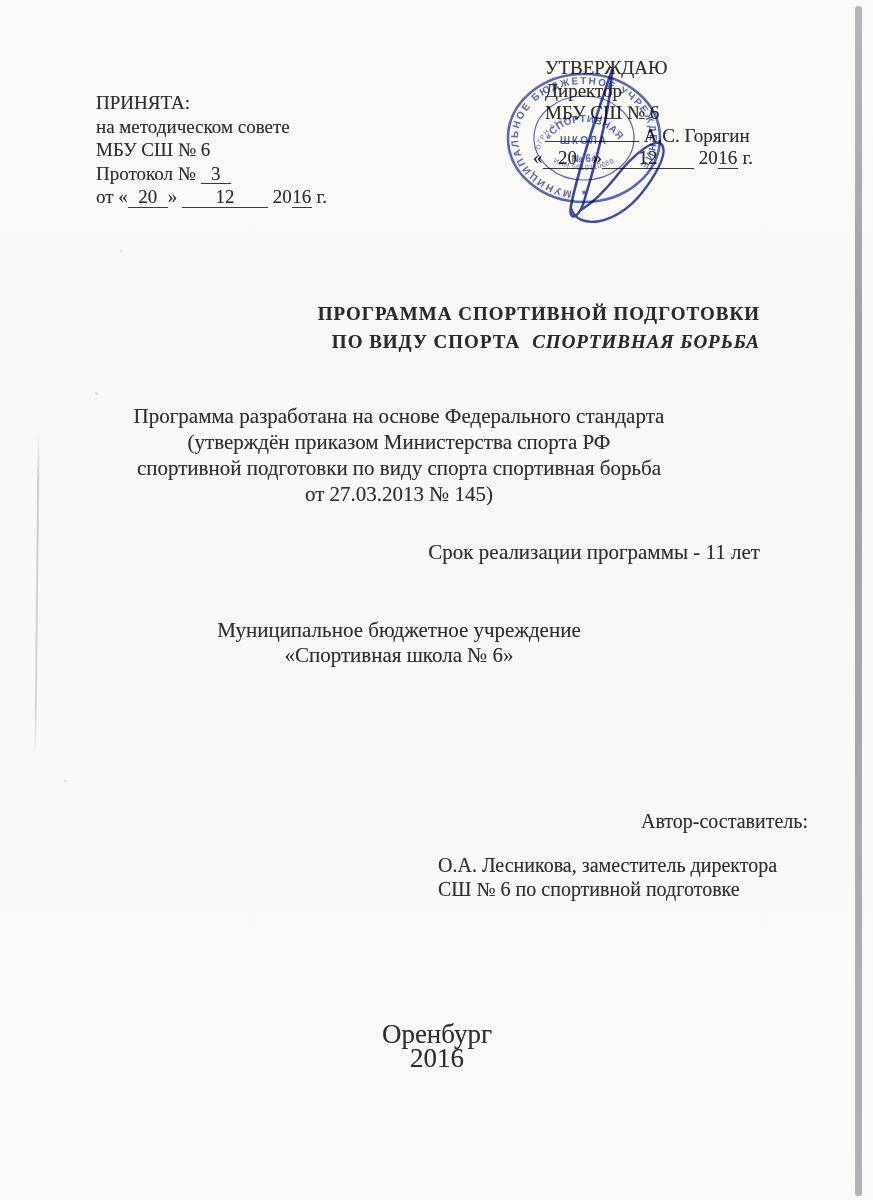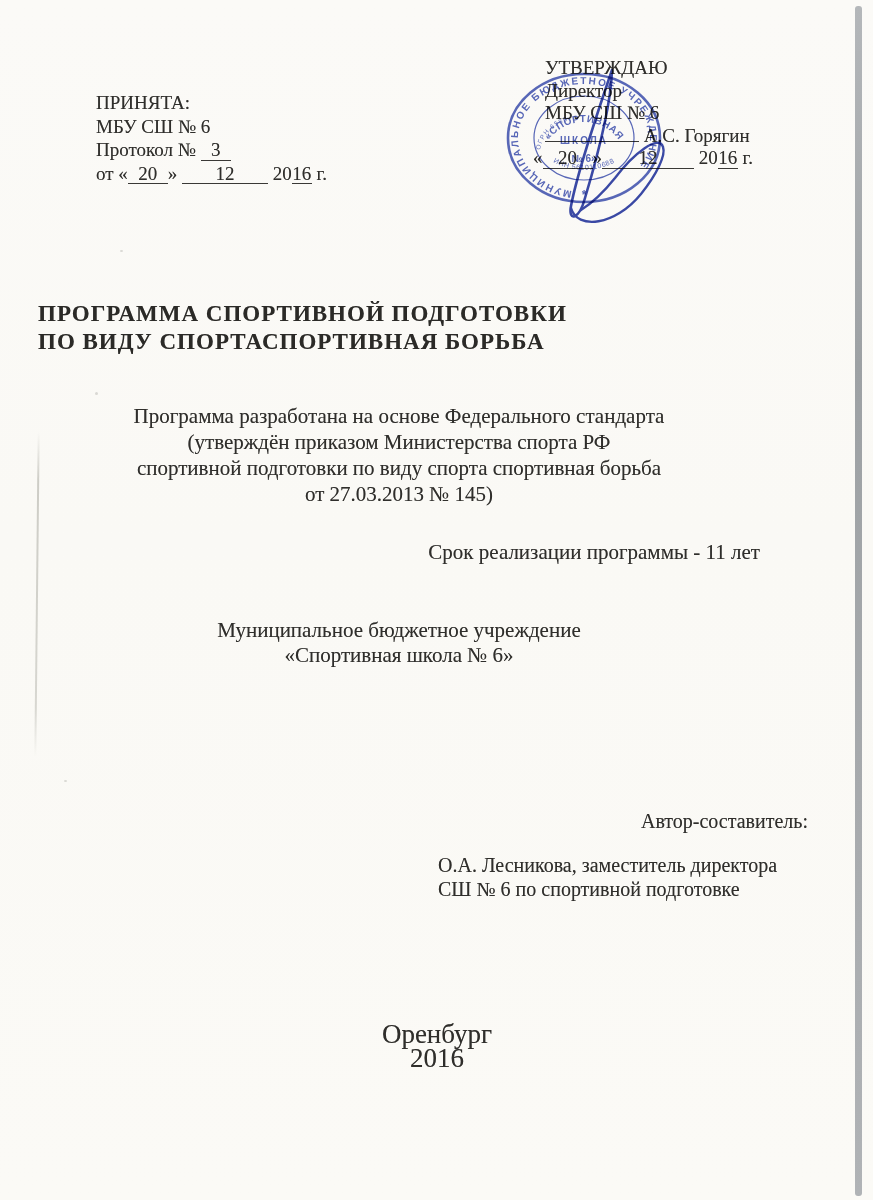--- a/index.html
+++ b/index.html
@@ -56,25 +56,25 @@
   }
   .stamp-svg text { font-family:"Liberation Sans","DejaVu Sans",sans-serif; }
   .sig-svg {
     position:absolute; left:535px; top:56px; width:145px; height:185px;
     mix-blend-mode:multiply; opacity:0.95;
   }
 
   
   .title-block {
     position:absolute; left:38px; top:300px; width:722px;
-    text-align:left; font-weight:bold;
-    font-size:23px; line-height:28px; letter-spacing:1px;
+    text-align:right; font-weight:bold;
+    font-size:19px; line-height:28px; letter-spacing:1px;
     color:#2b2a27;
   }
-  .title-block .emph { }
+  .title-block .emph { font-style:italic; margin-left:12px; }
   .basis-block {
     position:absolute; left:38px; top:403px; width:722px;
     text-align:center; font-size:21px; line-height:26px;
   }
   .term-line {
     position:absolute; left:38px; top:540px; width:722px;
     text-align:right; font-size:21px;
   }
   .institution-block {
     position:absolute; left:38px; top:618px; width:722px;
@@ -100,20 +100,21 @@
 <div class="page">
 
   <div class="scan-edge"></div>
   <div class="scan-line"></div>
   <div class="speck" style="left:120px; top:250px; width:3px; height:2px;"></div>
   <div class="speck" style="left:95px; top:392px; width:3px; height:3px;"></div>
   <div class="speck" style="left:64px; top:780px; width:3px; height:2px;"></div>
 
   <div class="accepted txt">
     <div>ПРИНЯТА:</div>
+    <div>на методическом совете</div>
     <div>МБУ СШ № 6</div>
     <div>
       <span>Протокол №</span>
       <span class="u w30">3</span>
     </div>
     <div class="date-line">
       <span>от «</span><span class="u w38">20</span><span>»</span>
       <span class="u w84">12</span>
       <span>20</span><span class="u w20">16</span>
       <span>г.</span>

